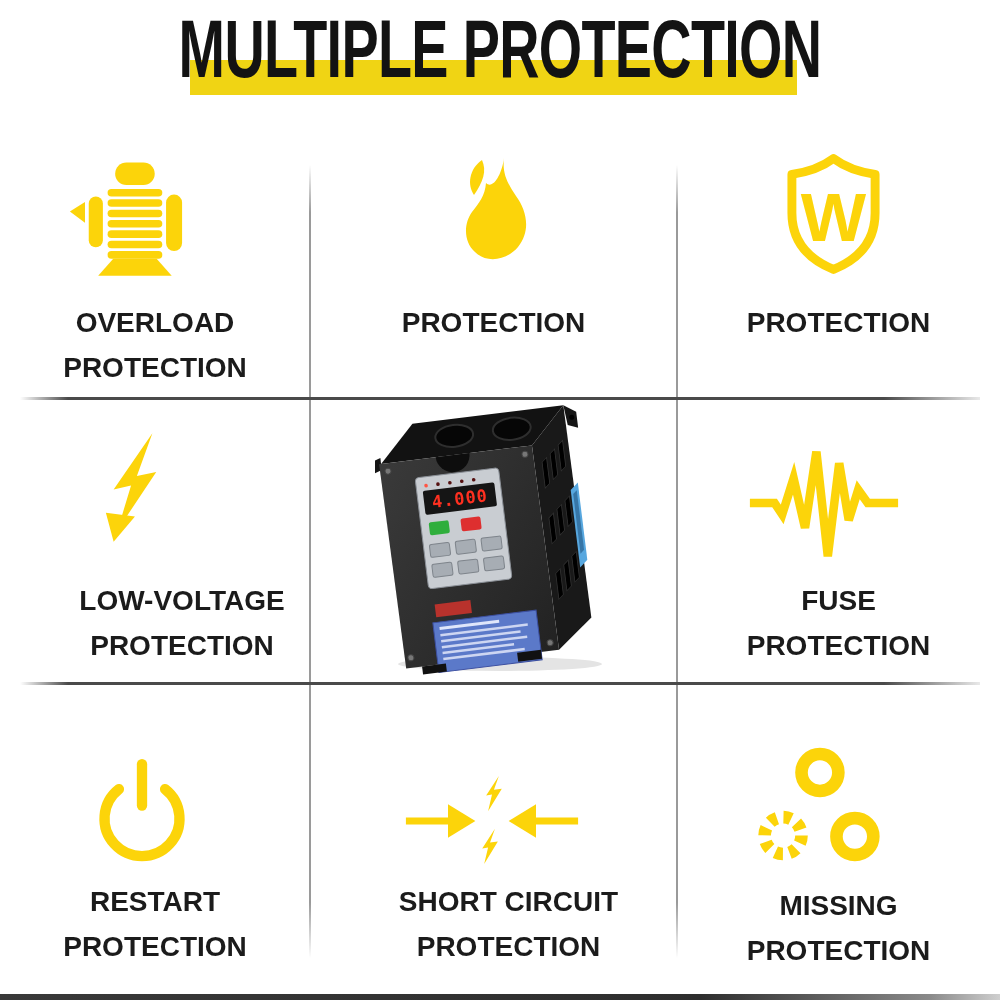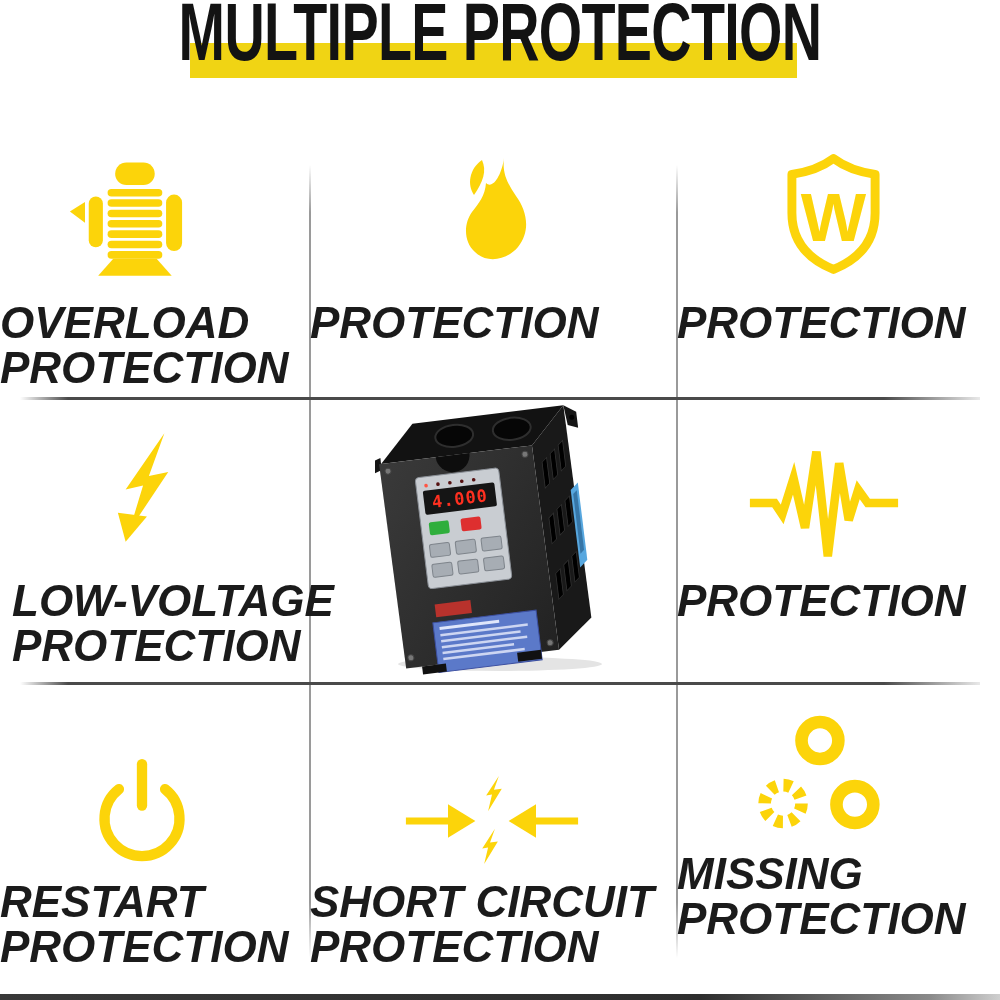--- a/index.html
+++ b/index.html
@@ -14,21 +14,21 @@
     --stop-red:#de2f2f;
     --side-blue:#57a7df;
     --front-blue:#5b79c9;
   }
   html,body{margin:0;padding:0;background:#fff;}
   .stage{
     position:relative;width:1000px;height:1000px;background:#ffffff;
     overflow:hidden;font-family:"Liberation Sans",sans-serif;
   }
   
-  .title-wrap{position:absolute;left:0;top:0;width:1000px;height:95px;}
+  .title-wrap{position:absolute;left:0;top:17px;width:1000px;height:95px;}
   .title-highlight{position:absolute;left:190px;top:43px;width:607px;height:35px;background:var(--yellow-bar);}
   .title-text{
     position:absolute;left:500px;top:-9px;margin:0;white-space:nowrap;
     transform:translateX(-50%) scaleX(0.68);transform-origin:center top;
     font-size:82px;line-height:82px;font-weight:bold;letter-spacing:-1px;
     color:var(--title-color);
   }
   
   .vline{position:absolute;top:165px;width:2px;height:793px;
     background:linear-gradient(to bottom,rgba(154,154,154,0),var(--vline) 6%,var(--vline) 93%,rgba(154,154,154,0));}
@@ -36,40 +36,39 @@
   .hline{position:absolute;left:20px;width:960px;height:3px;
     background:linear-gradient(to right,rgba(74,74,74,0),var(--hline) 5%,var(--hline) 90%,rgba(74,74,74,0.12));}
   .hline-1{top:397px;} .hline-2{top:682px;}
   .bottom-bar{position:absolute;left:0;bottom:0;width:1000px;height:6px;
     background:linear-gradient(to right,#393939,#2e2e2e 70%,#8a8a8a 93%,#cfcfcf);}
   
   .feature{position:absolute;}
   .f-overload{left:0;top:150px;width:310px;height:240px;}
   .f-overheat{left:310px;top:150px;width:367px;height:240px;}
   .f-overvoltage{left:677px;top:150px;width:323px;height:240px;}
-  .f-lowvoltage{left:12px;top:425px;width:364px;height:235px;}
+  .f-lowvoltage{left:0;top:425px;width:364px;height:235px;}
   .f-fuse{left:677px;top:425px;width:323px;height:235px;}
   .f-restart{left:0;top:750px;width:310px;height:230px;}
   .f-short{left:310px;top:750px;width:397px;height:230px;}
-  .f-missing{left:677px;top:712px;width:323px;height:240px;}
+  .f-missing{left:677px;top:744px;width:323px;height:240px;}
   .icon{position:absolute;color:var(--yellow);}
   .icon svg{display:block;width:100%;height:100%;}
   .i-motor{left:68px;top:10px;width:132px;height:120px;}
   .i-flame{left:142px;top:8px;width:82px;height:114px;}
   .i-shield{left:105px;top:3px;width:103px;height:122px;}
   .i-bolt{left:102px;top:7px;width:62px;height:113px;}
   .i-pulse{left:71px;top:18px;width:152px;height:122px;}
   .i-power{left:97px;top:8px;width:90px;height:110px;}
   .i-short{left:92px;top:26px;width:180px;height:90px;}
   .i-rings{left:75px;top:1px;width:132px;height:121px;}
   .label{
-    position:absolute;left:0;right:0;
-    font-weight:bold;font-size:44px;line-height:45px;letter-spacing:0px;
+    position:absolute;left:0;right:0;text-align:center;
+    font-weight:bold;font-size:28px;line-height:45px;letter-spacing:0px;
     color:var(--label-color);
-    font-style:italic;
   }
   .label span{display:block;}
   .lbl-row1{top:150px;}
   .lbl-row2{top:153px;}
   .lbl-row3{top:129px;}
   .lbl-missing{top:139px;}
   
   .product{position:absolute;left:375px;top:398px;width:250px;height:278px;}
   .product svg{display:block;width:100%;height:100%;}
   .seg{font-family:"DejaVu Sans Mono",monospace;font-weight:bold;letter-spacing:1px;}
@@ -150,20 +149,21 @@
     </div>
   </div>
 
   <div class="feature f-fuse">
     <div class="icon i-pulse">
       <svg viewBox="0 0 160 126">
         <polyline points="2,62 28,62 36,74 48,36 60,88 72,8 84,118 96,20 106,80 116,48 126,62 158,62" fill="none" stroke="currentColor" stroke-width="9" stroke-linejoin="miter" stroke-linecap="butt"></polyline>
       </svg>
     </div>
     <div class="label lbl-row2">
+      <span>FUSE</span>
       <span>PROTECTION</span>
     </div>
   </div>
 
   <div class="feature f-restart">
     <div class="icon i-power">
       <svg viewBox="0 0 96 112">
         <path d="M72.6 30.5 A40 40 0 1 1 23.4 30.5" fill="none" stroke="currentColor" stroke-width="11" stroke-linecap="round"></path>
         <line x1="48" y1="4" x2="48" y2="48" stroke="currentColor" stroke-width="11" stroke-linecap="round"></line>
       </svg>

